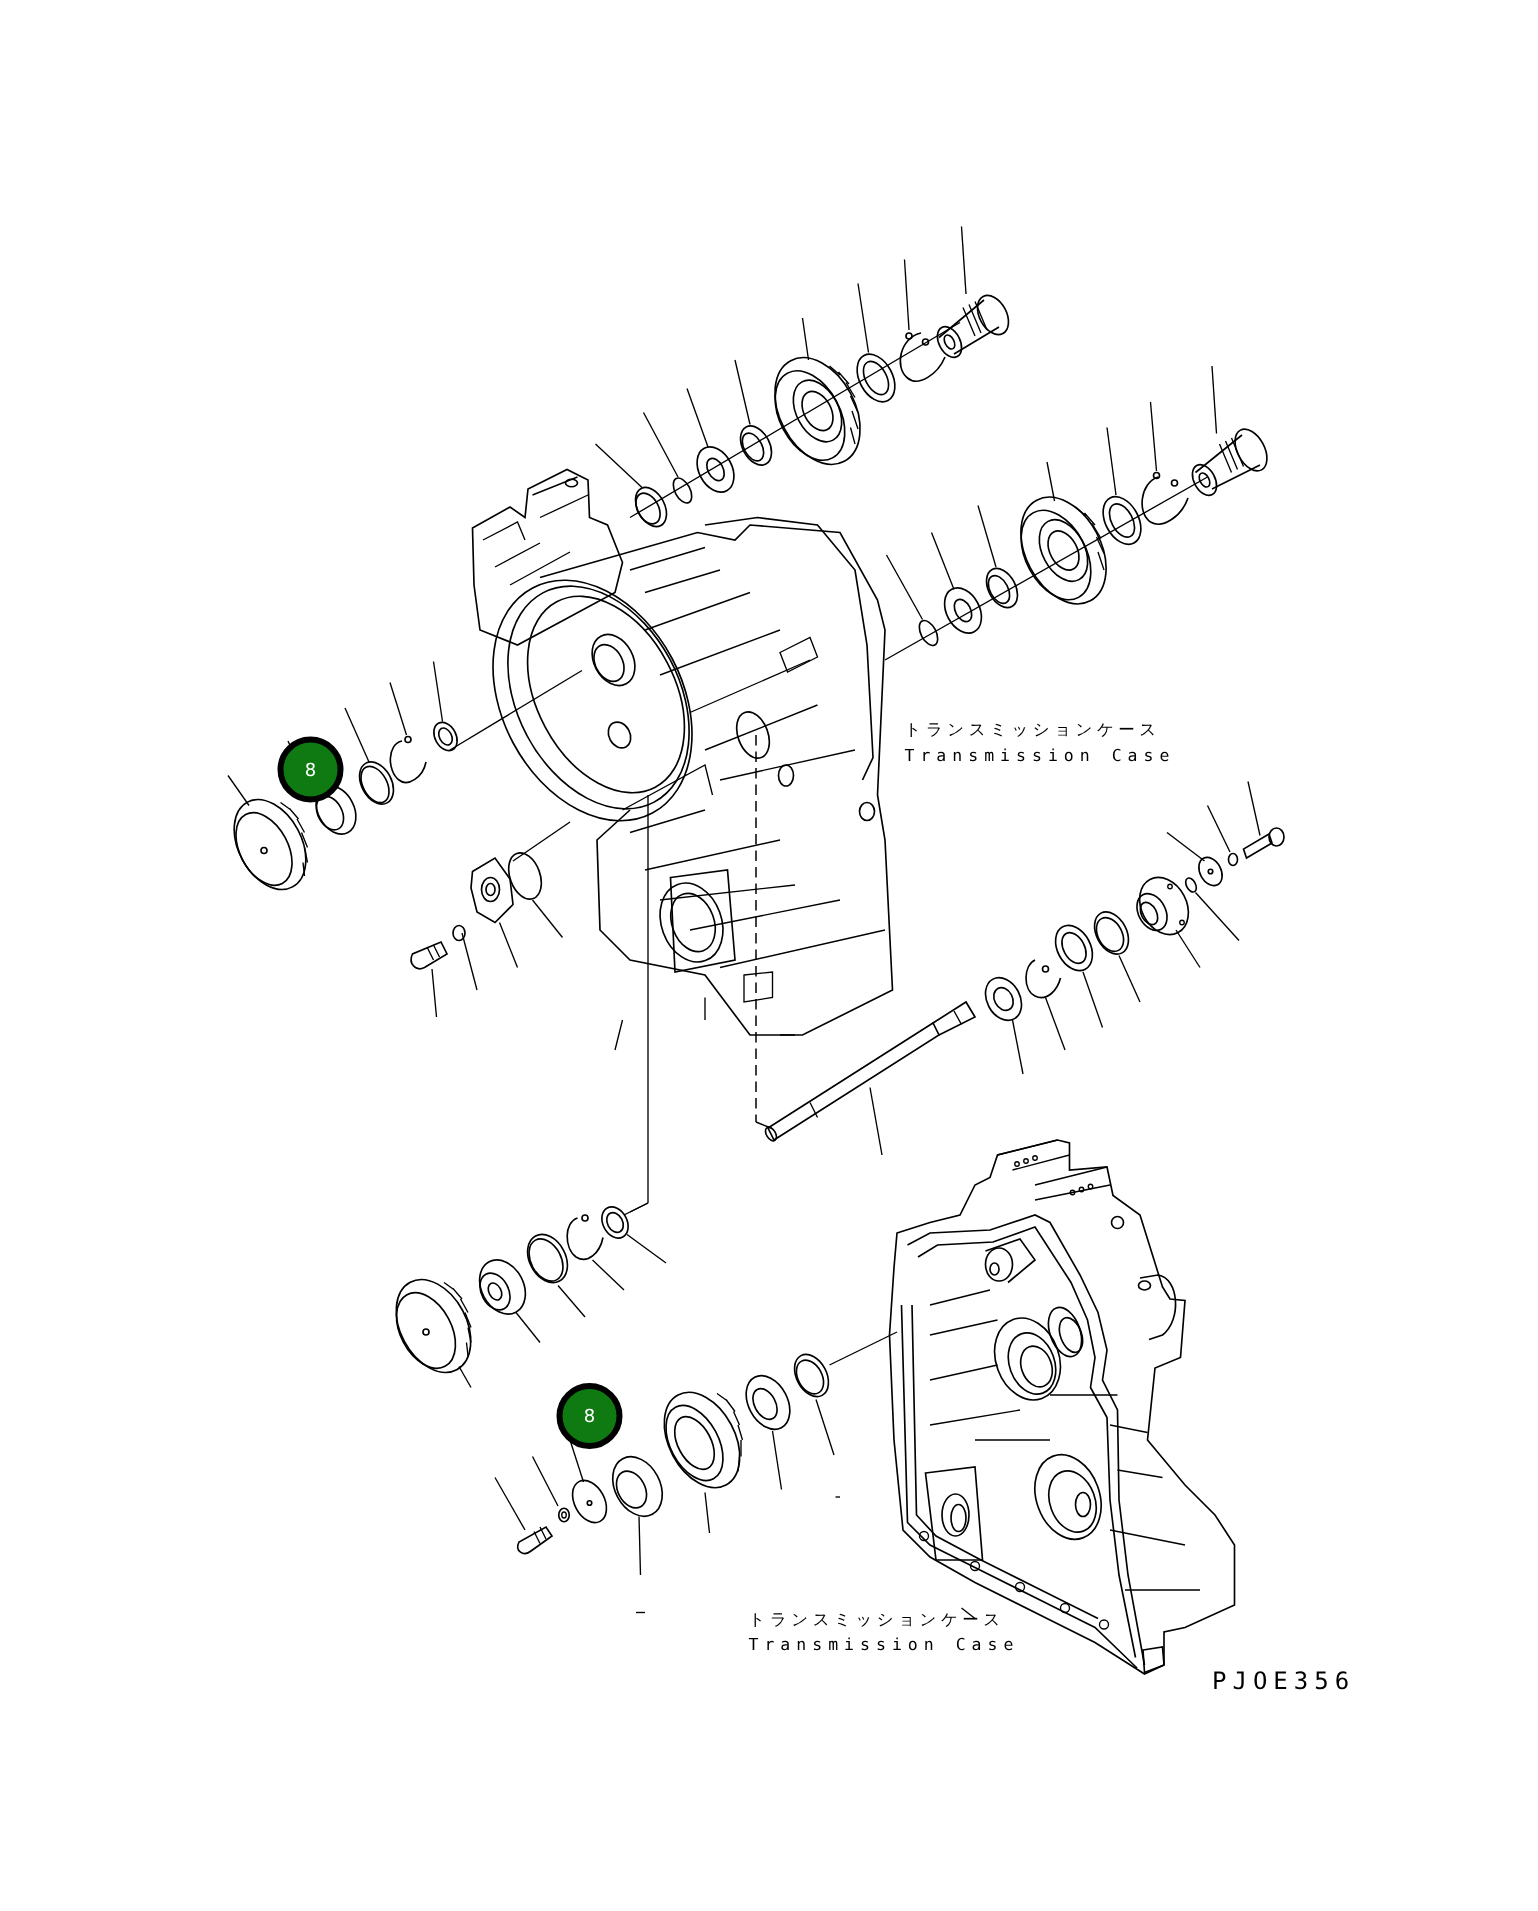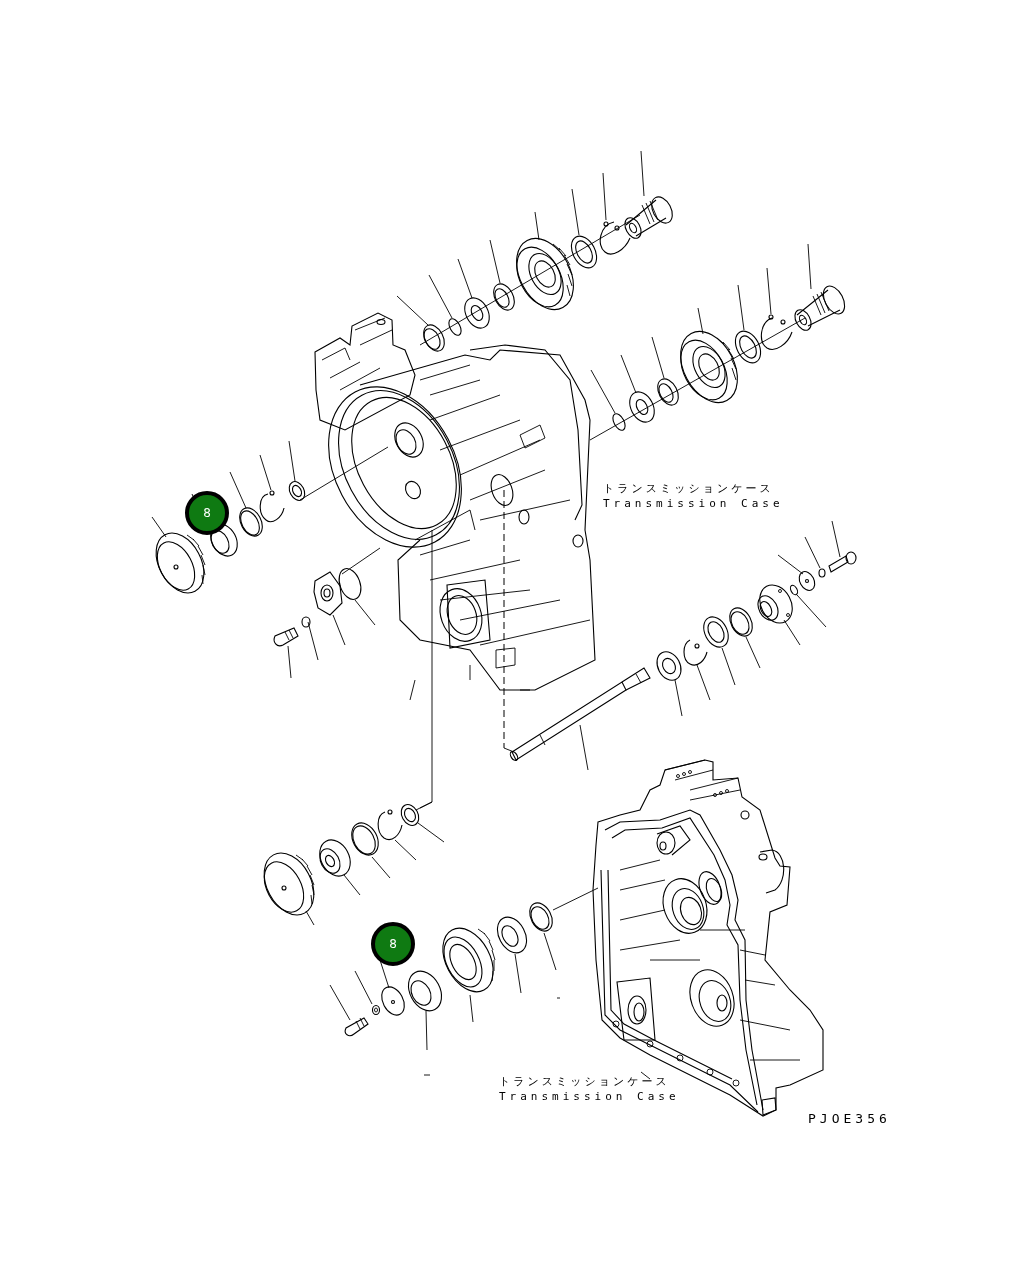--- a/index.html
+++ b/index.html
@@ -3,23 +3,23 @@
 <meta charset="utf-8">
 <style>
   html, body { margin: 0; padding: 0; background: #ffffff; }
   body { width: 1025px; height: 1274px; position: relative; overflow: hidden; font-family: "DejaVu Sans Mono", monospace; }
   #canvas { position: absolute; left: 0; top: 0; width: 1025px; height: 1274px; }
   svg { position: absolute; left: 0; top: 0; }
   .ln { fill: none; stroke: #000; stroke-width: 1.1; }
   .thin { fill: none; stroke: #000; stroke-width: 0.9; }
   .dash { fill: none; stroke: #000; stroke-width: 1; stroke-dasharray: 7 4; }
   .label { position: absolute; color: #000; font-family: "DejaVu Sans Mono", monospace; font-size: 11px; letter-spacing: 4px; white-space: nowrap; line-height: 15px; }
-  .label .jp { font-family: Liberation Sans, sans-serif; font-size: 11px; letter-spacing: 3px; }
+  .label .jp { font-family: Liberation Mono, monospace; font-size: 11px; letter-spacing: 3px; }
   .callout { position: absolute; width: 36px; height: 36px; border-radius: 50%; background: #0f7a12; border: 4px solid #000; color: #fff; font-family: "DejaVu Sans", sans-serif; font-size: 12px; display: flex; align-items: center; justify-content: center; cursor: pointer; box-sizing: content-box; }
-  .code { position: absolute; font-family: "DejaVu Sans Mono", monospace; font-size: 13px; letter-spacing: 4px; color: #000; }
+  .code { position: absolute; font-family: "DejaVu Sans Mono", monospace; font-size: 16px; letter-spacing: 4px; color: #000; }
 </style>
 </head>
 <body>
 
 <div id="canvas">
 
 <svg width="1025" height="1274" viewBox="0 0 1025 1274">
 
   <g>
 

